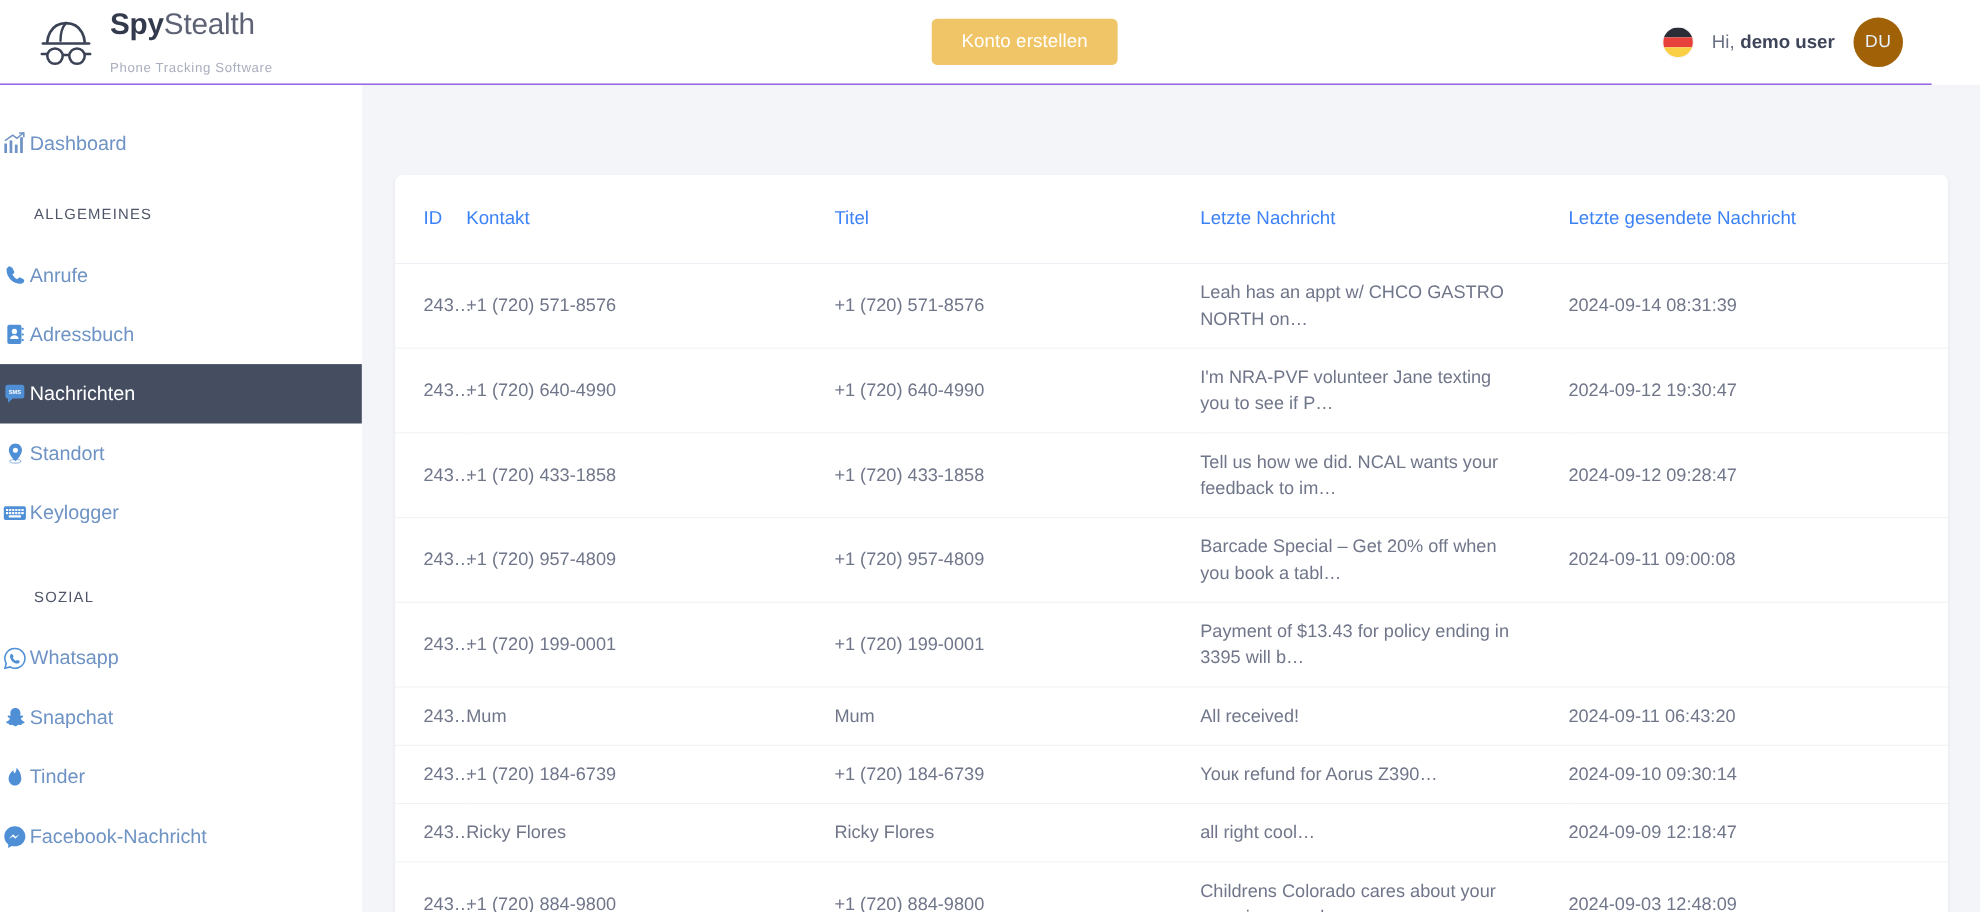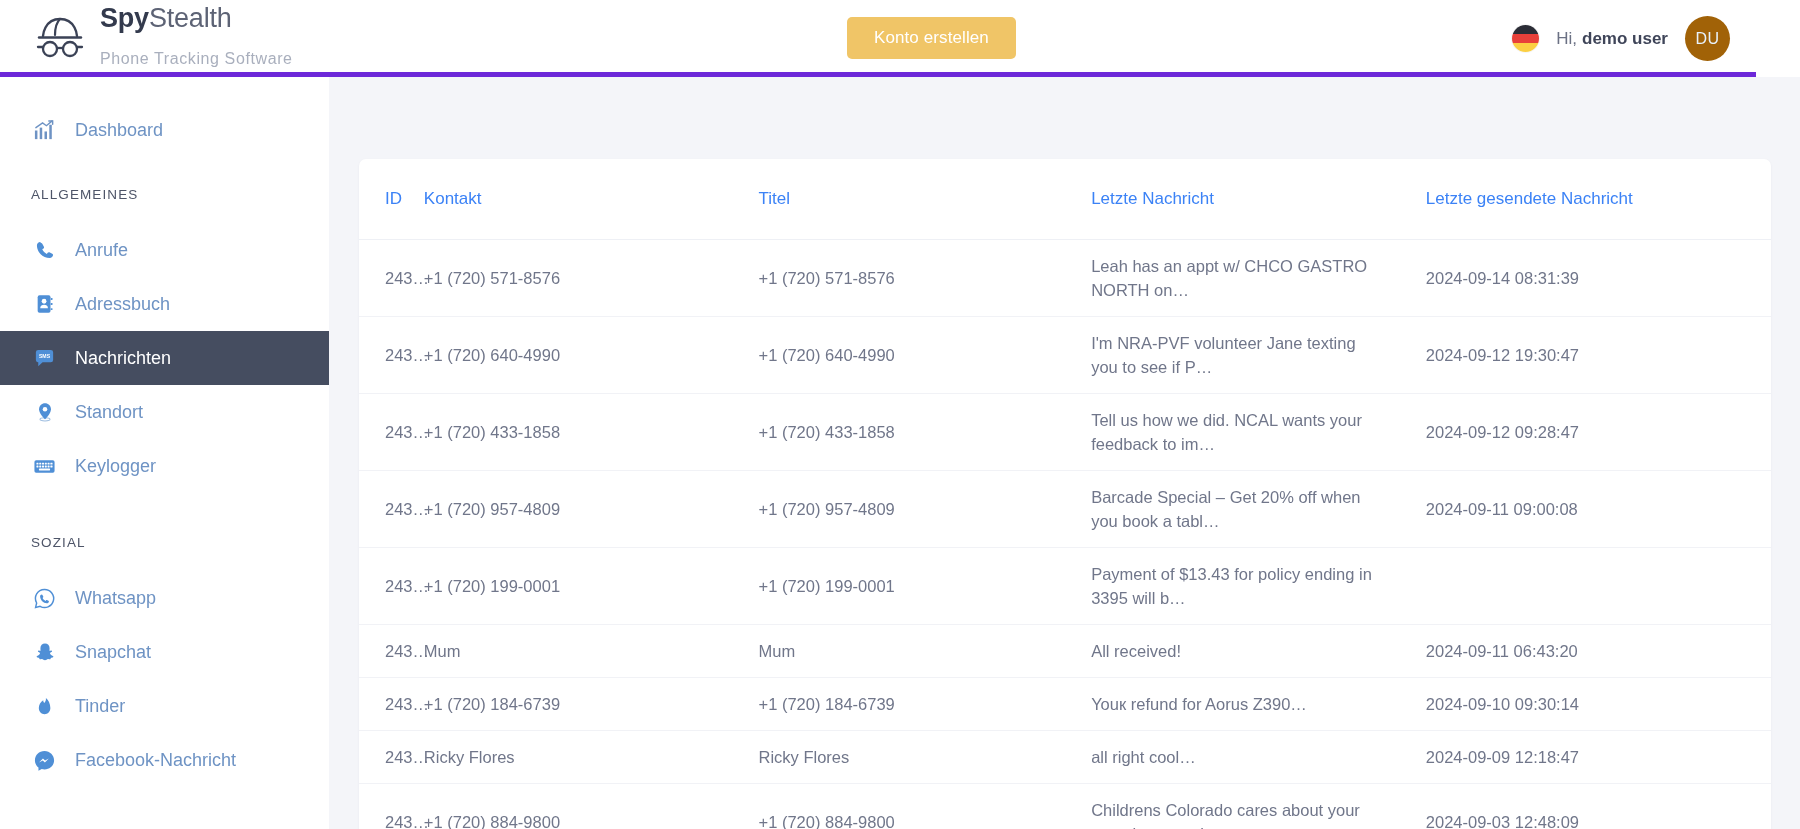--- a/index.html
+++ b/index.html
@@ -18,21 +18,21 @@
     background: #ffffff;
   }
 
   
   .header {
     position: absolute;
     top: 0; left: 0;
     width: 1756px;
     height: 77px;
     background: #ffffff;
-    border-bottom: 5px solid #6d28d9;
+    border-bottom: 1px solid #6d28d9;
     display: flex;
     align-items: center;
     z-index: 5;
   }
 
   .brand {
     display: flex;
     align-items: center;
     margin-left: 34px;
     gap: 14px;
@@ -42,21 +42,21 @@
   .brand-title {
     font-size: 27px;
     line-height: 28px;
     color: #3b4256;
     letter-spacing: -0.2px;
     white-space: nowrap;
   }
   .brand-title .bold { font-weight: 700; color: #333a4d; }
   .brand-title .thin { font-weight: 400; color: #5d6375; }
   .brand-sub {
-    font-size: 16px;
+    font-size: 12px;
     letter-spacing: 0.6px;
     color: #a9afbd;
     margin-top: 18px;
     white-space: nowrap;
   }
 
   .cta-wrap {
     position: absolute;
     left: 847px;
     top: 17px;
@@ -125,22 +125,20 @@
     height: 752px;
     background: #ffffff;
     overflow: hidden;
     z-index: 4;
   }
 
   .nav-item {
     height: 54px;
     display: flex;
     align-items: center;
-    padding-left: 31px;
-    gap: 17px;
     cursor: pointer;
     color: #6e93c4;
     font-size: 18px;
     white-space: nowrap;
   }
   .nav-item .nav-ico {
     width: 27px; height: 27px;
     flex: 0 0 27px;
     display: flex;
     align-items: center;

